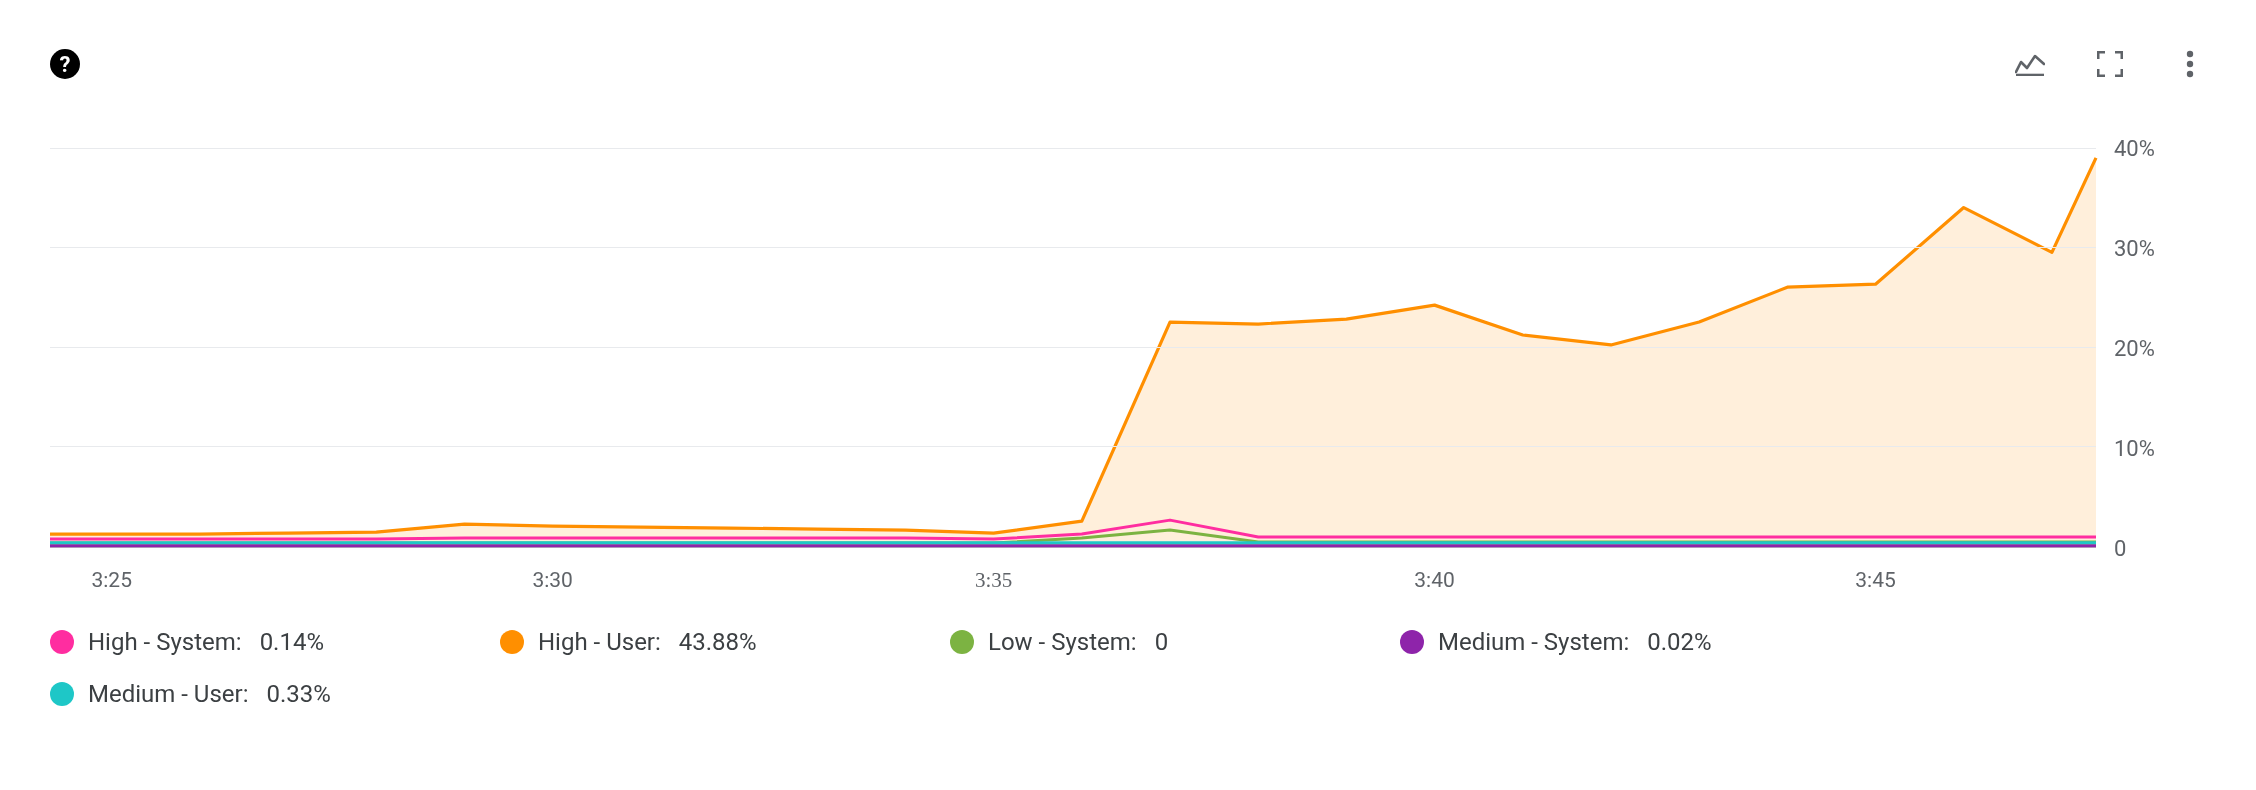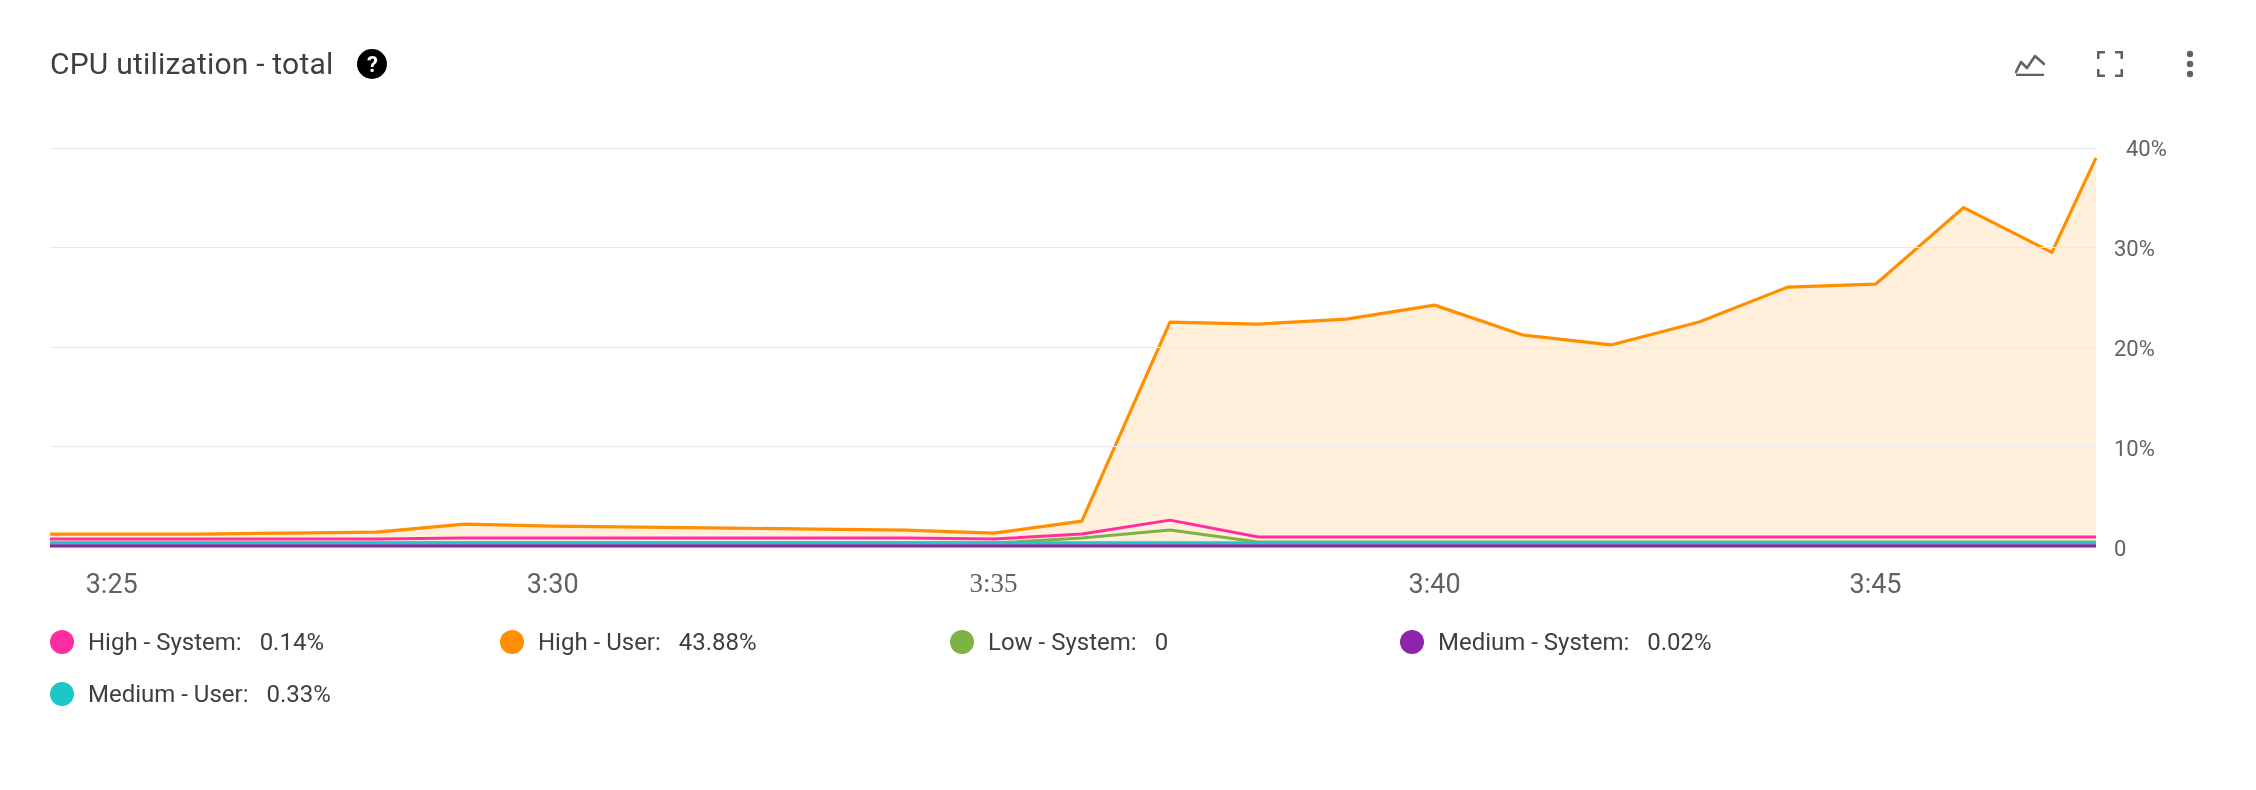--- a/index.html
+++ b/index.html
@@ -100,21 +100,21 @@
   .xaxis {
     position: absolute;
     left: 0;
     right: 110px;
     bottom: 0;
     height: 60px;
   }
   .xtick {
     position: absolute;
     top: 20px;
-    font-size: 27px;
+    font-size: 21px;
     color: #5f6368;
     transform: translateX(-50%);
     white-space: nowrap;
   }
   svg.series {
     position: absolute;
     left:0; top:0; width:100%; height:100%;
     overflow: visible;
   }
   .legend {
@@ -142,21 +142,20 @@
   .legend-name { color: #3c4043; }
   .legend-value { color: #3c4043; margin-left: 4px; }
 </style>
 </head>
 <body>
 
 <div class="card">
 
   <div class="header">
     <div class="header-left">
-      <div class="title">CPU utilization - total</div>
       <div class="help-icon">?</div>
     </div>
     <div class="header-right">
       <div class="icon-btn">
         <svg width="30" height="24" viewBox="0 0 30 24" fill="none" stroke="#5f6368" stroke-width="2.6">
           <path d="M1 20 L6 10 L12 16 L20 4 L29 12" stroke-linejoin="round" stroke-linecap="round"></path>
           <line x1="1" y1="23" x2="29" y2="23"></line>
           <line x1="1" y1="27" x2="29" y2="27" transform="translate(0,-0)" opacity="0"></line>
           <line x1="1" y1="23" x2="29" y2="23" transform="translate(0,4)" opacity="0"></line>
         </svg>
@@ -193,21 +192,21 @@
     <div class="gridline" style="top: 76.7442%;"></div>
         <div class="gridline" style="top: 53.4884%;"></div>
         <div class="gridline" style="top: 30.2326%;"></div>
         <div class="gridline" style="top: 6.97674%;"></div>
       </div>
     <div class="yaxis" id="yaxis">
         <div class="ytick" style="top: 100%;">0</div>
         <div class="ytick" style="top: 76.7442%;">10%</div>
         <div class="ytick" style="top: 53.4884%;">20%</div>
         <div class="ytick" style="top: 30.2326%;">30%</div>
-        <div class="ytick" style="top: 6.97674%; margin-left: 12px;">40%</div>
+        <div class="ytick" style="top: 6.97674%;">40%</div>
       </div>
     <div class="xaxis" id="xaxis">
         <div class="xtick" style="left: 3.01724%;">3:25</div>
         <div class="xtick" style="left: 24.569%;">3:30</div>
         <div class="xtick" style="left: 46.1207%; font-family: Liberation Serif, serif;">3:35</div>
         <div class="xtick" style="left: 67.6724%;">3:40</div>
         <div class="xtick" style="left: 89.2241%; text-align: center;">3:45</div>
       </div>
   </div>
 

